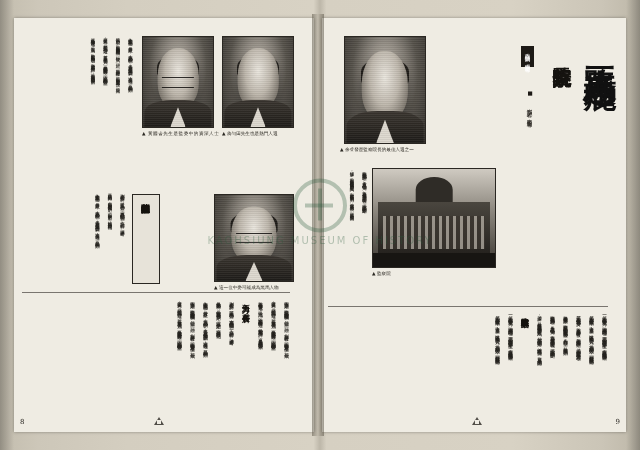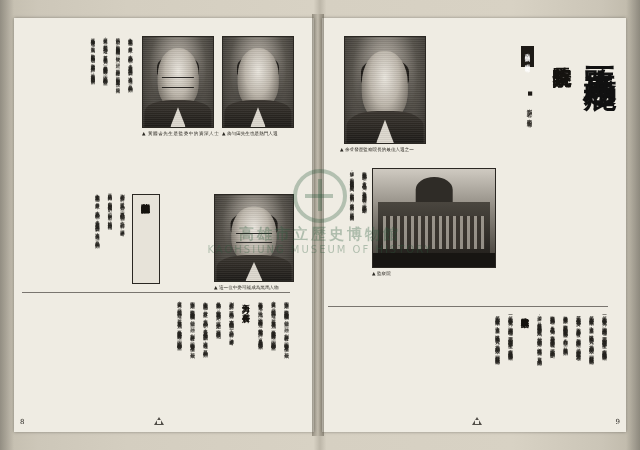--- a/index.html
+++ b/index.html
@@ -294,17 +294,16 @@
 
       <div class="pgnum" style="right:6px;">9</div>
       <div class="logo-tri" style="left:150px;"></div>
     </div>
   </div>
 
   <div class="gutter"></div>
 
   <div class="wm">
     <div class="ring"></div>
-    <div class="t1">高雄市立歷史博物館</div>
     <div class="t2">KAOHSIUNG MUSEUM OF HISTORY</div>
   </div>
 
 </div>
 
 </body></html>

